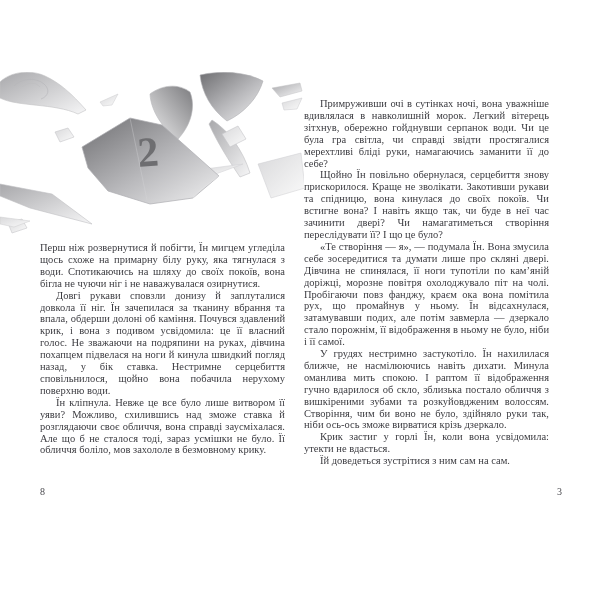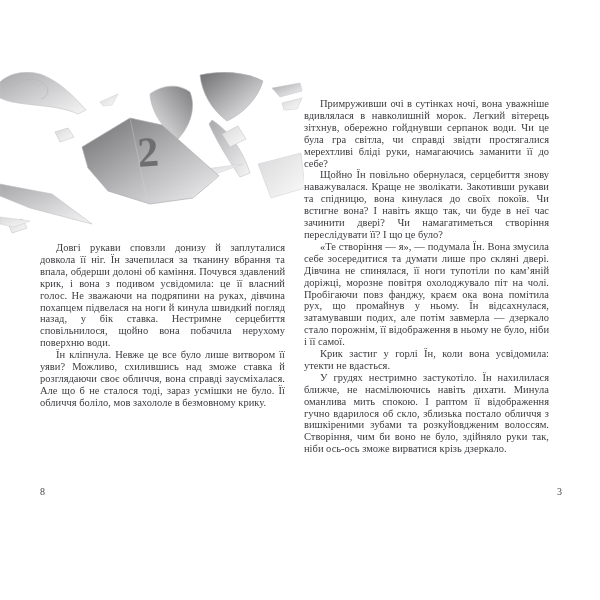--- a/index.html
+++ b/index.html
@@ -82,30 +82,32 @@
         <polygon points="205,97 243,92 213,103" fill="url(#gLight)" stroke="#cfcfd2" stroke-width="0.5"></polygon>
 
         <path d="M82,75 L130,46 L162,53 L219,104 L193,126 L150,132 L108,119 L88,96 Z" fill="url(#gDark)" stroke="#aeaeb1" stroke-width="0.7"></path>
         <path d="M130,46 L147,128" fill="none" stroke="#d8d8da" stroke-width="0.5" opacity="0.7"></path>
         <path d="M193,126 L199,119 L219,104" fill="none" stroke="#e4e4e6" stroke-width="0.8" opacity="0.8"></path>
         <text x="148" y="94" text-anchor="middle" font-family="Liberation Serif, serif" font-size="42" font-weight="bold" fill="#6e6e71" transform="rotate(-4 148 80)">2</text>
       </svg>
     </div>
 
     <div class="textblock textblock-left">
+        <p class="para"><span>Перш ніж розвернутися й побігти, Їн мигцем угледіла щось схоже на примарну білу руку, яка тягнулася з води. Спотикаючись на шляху до своїх покоїв, вона бігла не чуючи ніг і не наважувалася озирнутися.</span></p>
         <p class="para indent"><span>Довгі рукави сповзли донизу й заплуталися довкола її ніг. Їн зачепилася за тканину вбрання та впала, обдерши долоні об каміння. Почувся здавлений крик, і вона з подивом усвідомила: це її власний голос. Не зважаючи на подряпини на руках, дівчина похапцем підвелася на ноги й кинула швидкий погляд назад, у бік ставка. Нестримне серцебиття сповільнилося, щойно вона побачила нерухому поверхню води.</span></p>
         <p class="para indent"><span>Їн кліпнула. Невже це все було лише витвором її уяви? Можливо, схилившись над зможе ставка й розглядаючи своє обличчя, вона справді заусміхалася. Але що б не сталося тоді, зараз усмішки не було. Її обличчя боліло, мов захололе в безмовному крику.</span></p>
       </div>
     <div class="pagenum pagenum-left">8</div>
   </div>
 
   <div>
     <div class="textblock textblock-right">
         <p class="para indent"><span>Примруживши очі в сутінках ночі, вона уважніше вдивлялася в навколишній морок. Легкий вітерець зітхнув, обережно гойднувши серпанок води. Чи це була гра світла, чи справді звідти простягалися мерехтливі бліді руки, намагаючись заманити її до себе?</span></p>
-        <p class="para indent"><span>Щойно Їн повільно обернулася, серцебиття знову наважувалася. Краще не зволікати. Закотивши рукави та спідницю, вона кинулася до своїх покоїв. Чи встигне вона? І навіть якщо так, чи буде в неї час зачинити двері? Чи намагатиметься створіння переслідувати її? І що </span><span class="it">це було</span><span>?</span></p>
+        <p class="para indent"><span>Щойно Їн повільно обернулася, серцебиття знову прискорилося. Краще не зволікати. Закотивши рукави та спідницю, вона кинулася до своїх покоїв. Чи встигне вона? І навіть якщо так, чи буде в неї час зачинити двері? Чи намагатиметься створіння переслідувати її? І що </span><span class="it">це було</span><span>?</span></p>
         <p class="para indent"><span class="it">«Те створіння — я»</span><span>, — подумала Їн. Вона змусила себе зосередитися та думати лише про скляні двері. Дівчина не спинялася, її ноги тупотіли по кам’яній доріжці, морозне повітря охолоджувало піт на чолі. Пробігаючи повз фанджу, краєм ока вона помітила рух, що промайнув у ньому. Їн відсахнулася, затамувавши подих, але потім завмерла — дзеркало стало порожнім, її відображення в ньому не було, ніби і її самої.</span></p>
+        <p class="para indent"><span>У грудях нестримно застукотіло. Їн нахилилася ближче, не насмілюючись навіть дихати. Минула оманлива мить спокою. І раптом її відображення гучно вдарилося об скло, зблизька постало обличчя з вишкіреними зубами та розкуйовдженим волоссям. Створіння, чим би воно не було, здійняло руки так, ніби ось-ось зможе вирватися крізь дзеркало.</span></p>
         <p class="para indent"><span>Крик застиг у горлі Їн, коли вона усвідомила: утекти не вдасться.</span></p>
-        <p class="para indent"><span>У грудях нестримно застукотіло. Їн нахилилася ближче, не насмілюючись навіть дихати. Минула оманлива мить спокою. І раптом її відображення гучно вдарилося об скло, зблизька постало обличчя з вишкіреними зубами та розкуйовдженим волоссям. Створіння, чим би воно не було, здійняло руки так, ніби ось-ось зможе вирватися крізь дзеркало.</span></p>
+        <p class="para indent"><span>Їй доведеться зустрітися з ним сам на сам.</span></p>
       </div>
     <div class="pagenum pagenum-right">3</div>
   </div>
 
 </div>
 
 </body></html>

